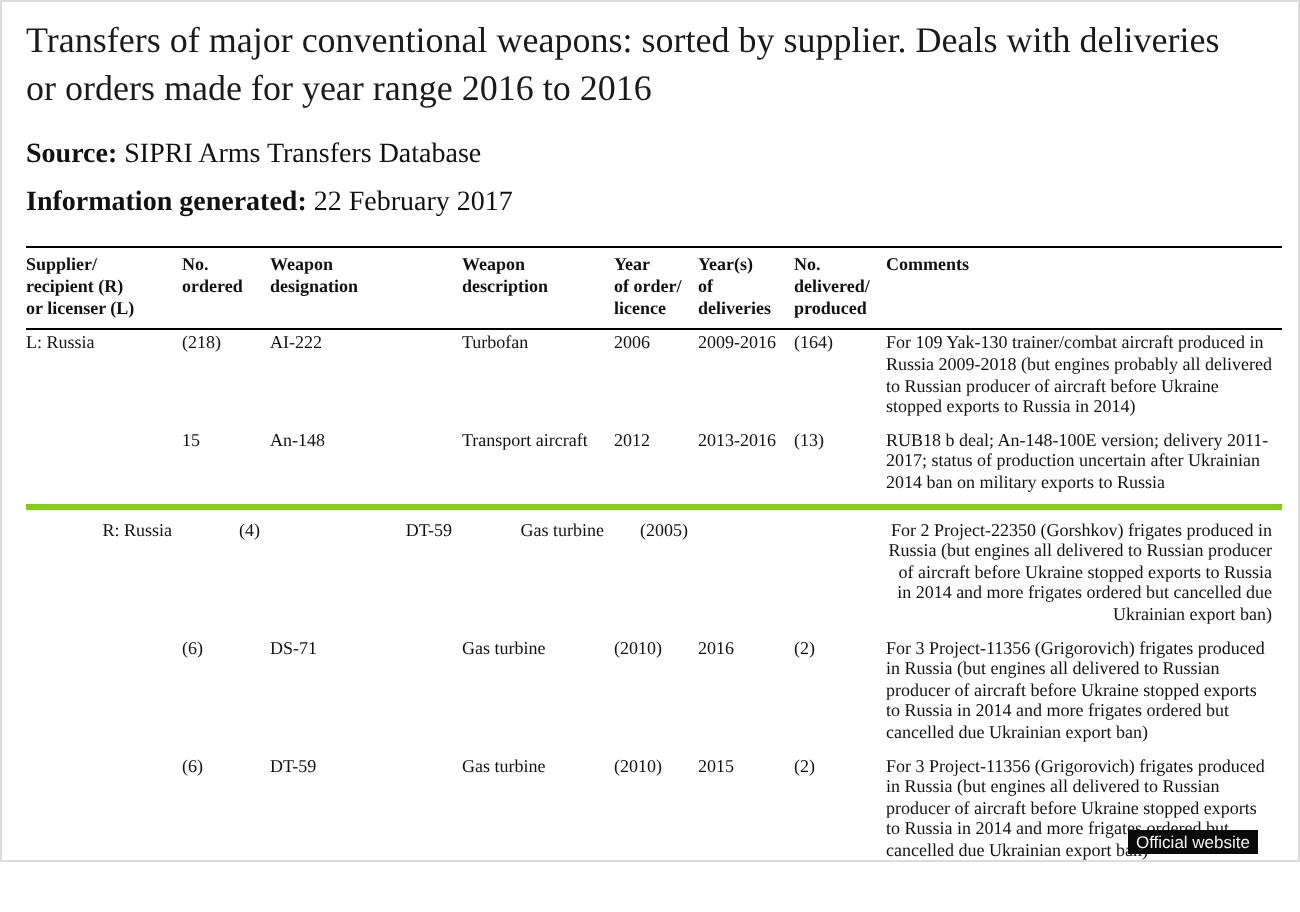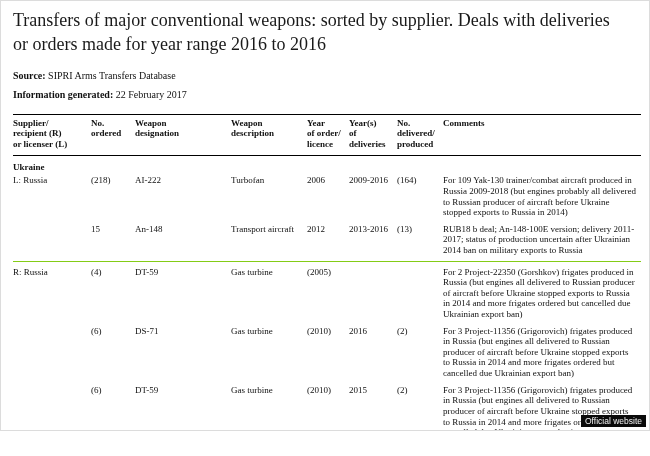--- a/index.html
+++ b/index.html
@@ -15,21 +15,21 @@
   }
   .title {
     margin:8px 22px 0 12px;
     font-size:18px;
     font-weight:normal;
     line-height:1.33;
     color:#1a1a1a;
   }
   .meta-line {
     margin:0 0 0 12px;
-    font-size:10px;
+    font-size:14px;
     line-height:1.2;
     color:#111;
   }
   .meta-line.first { margin-top:13px; }
   .meta-line.second { margin-top:7px; }
   .meta-line .lbl { font-weight:bold; }
   table.register {
     margin:13px 10px 0 12px;
     width:628px;
     border-collapse:collapse;
@@ -51,27 +51,28 @@
     vertical-align:top;
     padding:1px 5px 4px 0;
     word-wrap:break-word;
   }
   tr.country-row td {
     font-weight:bold;
     padding-top:6px;
     padding-bottom:2px;
   }
   tr.section-start td {
-    border-top:1px solid #84cc16;
+    border-top:3px solid #84cc16;
     padding-top:5px;
+    text-align:right;
   }
   tr.data-row td { padding-bottom:5px; }
   .badge {
     position:absolute;
-    right:3px; bottom:3px;
+    right:20px; bottom:3px;
     background:#0a0a0a;
     color:#f2f2f2;
     font-family:"Liberation Sans", sans-serif;
     font-size:8.5px;
     line-height:1;
     padding:2px 4px;
   }
 </style>
 </head>
 <body>
@@ -116,23 +117,20 @@
         <th>Year(s)
 of
 deliveries</th>
         <th>No.
 delivered/
 produced</th>
         <th>Comments</th>
       </tr>
     </thead>
     <tbody>
-      <tr class="country-row">
-        <td colspan="8">Ukraine</td>
-      </tr>
 
       <tr class="data-row">
         <td>L: Russia</td>
         <td>(218)</td>
         <td>AI-222</td>
         <td>Turbofan</td>
         <td>2006</td>
         <td>2009-2016</td>
         <td>(164)</td>
         <td>For 109 Yak-130 trainer/combat aircraft produced in Russia 2009-2018 (but engines probably all delivered to Russian producer of aircraft before Ukraine stopped exports to Russia in 2014)</td>

